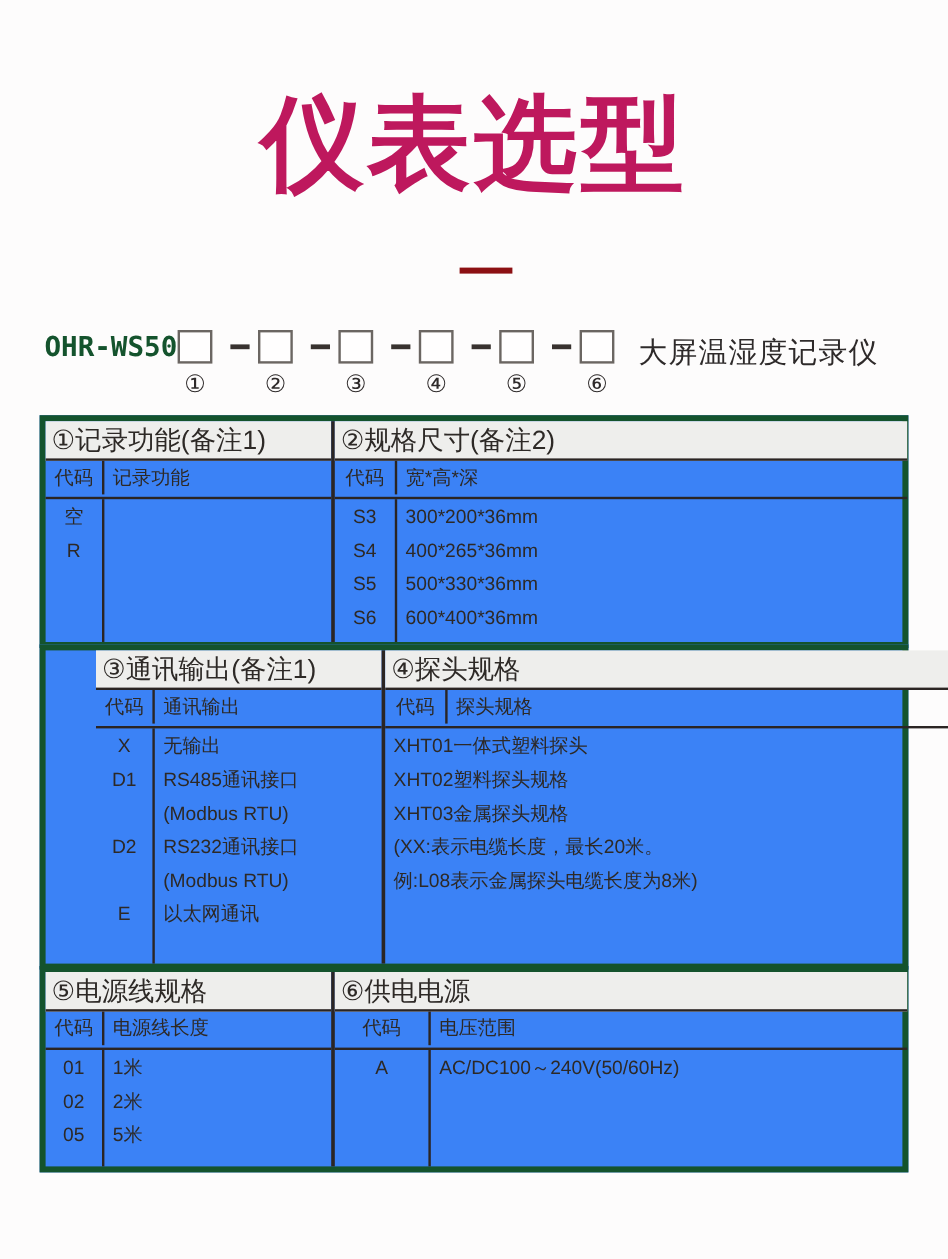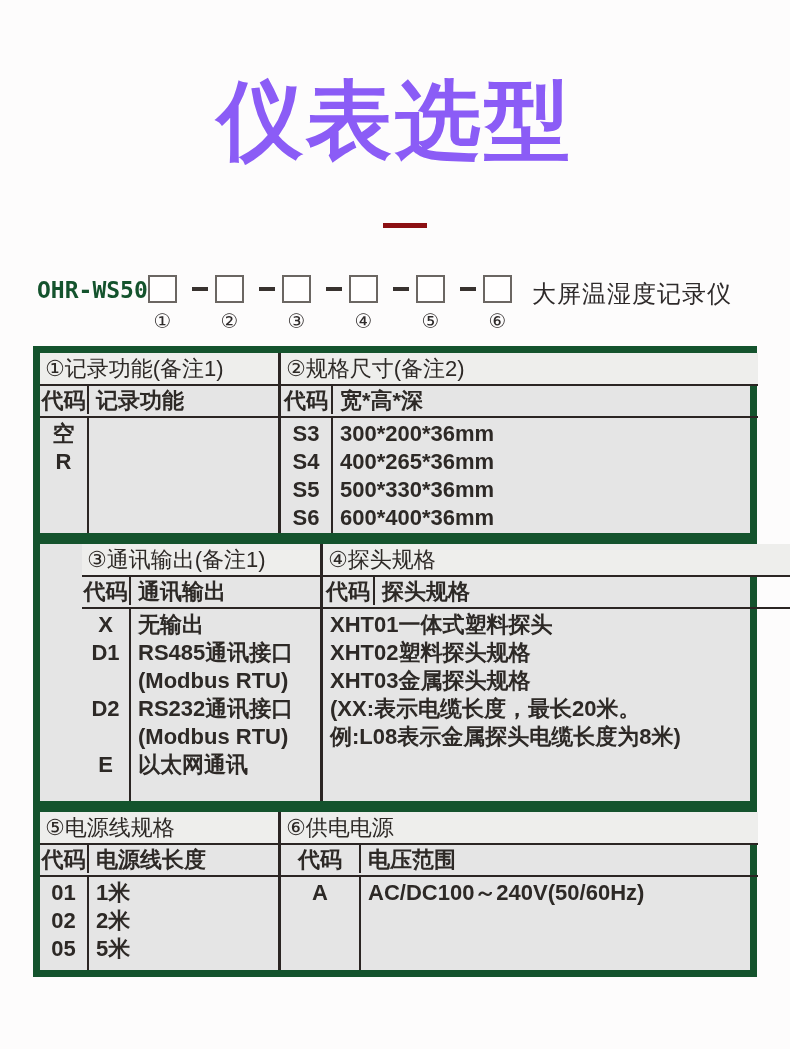--- a/index.html
+++ b/index.html
@@ -4,21 +4,21 @@
 <style>
   html,body{margin:0;padding:0;}
   body{
     width:790px;height:1049px;position:relative;overflow:hidden;
     background:#fdfcfc;color:#2d2926;
     font-family:"Liberation Sans","DejaVu Sans",sans-serif;
   }
   
   .page-title{
     position:absolute;top:74px;left:0;width:790px;text-align:center;
-    font-size:86px;line-height:92px;font-weight:900;letter-spacing:3px;color:#8b5cf6;
+    font-size:86px;line-height:92px;font-weight:900;letter-spacing:3px;color:#be185d;
   }
   .red-rule{position:absolute;top:223px;left:383px;width:44px;height:5px;background:#8c1013;}
   
   .model-prefix{
     position:absolute;left:37px;top:277px;font-size:23px;font-weight:700;
     font-family:"DejaVu Sans Mono","Liberation Mono",monospace;letter-spacing:0px;color:#14532d;
   }
   .code-box{
     position:absolute;top:275px;width:29px;height:28px;box-sizing:border-box;
     background:#fffefe;border:2px solid #6b6662;
@@ -26,40 +26,40 @@
   .dash-sep{position:absolute;top:287px;width:16px;height:4px;background:#38322f;}
   .pos-num{
     position:absolute;top:309px;width:29px;text-align:center;
     font-size:20px;line-height:24px;color:#2e2a2a;
   }
   .model-suffix{position:absolute;left:520px;top:278px;font-size:24px;letter-spacing:1px;color:#2e2a2a;margin-left:12px;}
   
   .tables{position:absolute;left:33px;top:346px;width:724px;}
   .band{
     display:grid;grid-template-columns:238px 480px;box-sizing:border-box;
-    border:7px solid #14532d;background:#e5e5e5;
+    border:5px solid #14532d;background:#3b82f6;
   }
   .band + .band{margin-top:-3px;}
   .band-1{height:194px;}
   .band-2{height:271px;padding-left:42px;}
   .band-3{height:172px;}
   .section{display:flex;flex-direction:column;min-width:0;}
   .section.right{border-left:3px solid #2b2523;}
   .sec-header{
     box-sizing:border-box;height:33px;background:#eeeeec;border-bottom:2px solid #2b2523;
     font-size:22px;line-height:31px;padding-left:5px;white-space:nowrap;overflow:hidden;
   }
   .col-row{display:grid;box-sizing:border-box;height:32px;border-bottom:2px solid #2b2523;}
   .data-row{display:grid;flex:1;min-height:0;}
   .cols-a{grid-template-columns:49px 1fr;}   
   .cols-b{grid-template-columns:52px 1fr;}   
   .cols-c{grid-template-columns:80px 1fr;}   
   .code-col{border-right:2px solid #2b2523;text-align:center;min-width:0;}
   .desc-col{padding-left:7px;min-width:0;}
-  .hdr-line,.line{height:28px;line-height:31px;font-size:22px;white-space:nowrap;font-weight:bold;}
+  .hdr-line,.line{height:28px;line-height:31px;font-size:16px;white-space:nowrap;}
   .col-row .hdr-line{line-height:30px;}
 </style>
 </head>
 <body>
 
 <div class="page-title">仪表选型</div>
 <div class="red-rule"></div>
 
 <span class="model-prefix">OHR-WS50</span>
 

